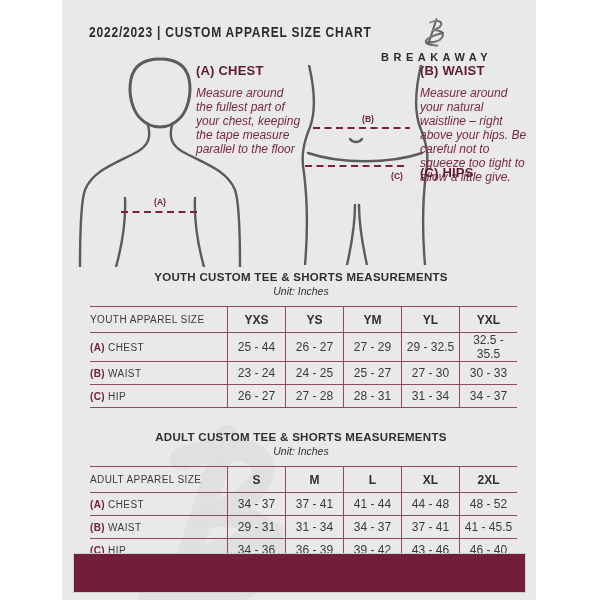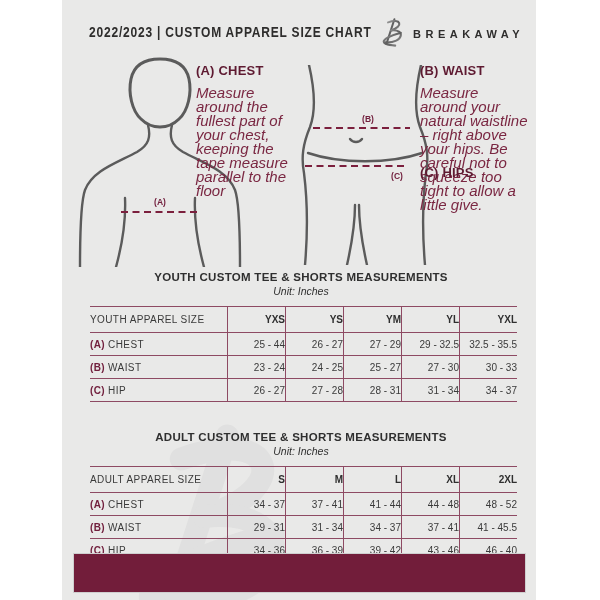--- a/index.html
+++ b/index.html
@@ -1,45 +1,45 @@
 <!DOCTYPE html>
 <html><head>
 <meta charset="utf-8">
 <style>
   html,body{margin:0;padding:0;}
   body{width:600px;height:600px;background:#ffffff;font-family:"Liberation Sans",sans-serif;position:relative;overflow:hidden;}
   .page{position:absolute;left:62px;top:0;width:474px;height:600px;background:#e9e9e8;overflow:hidden;}
 
   
   .hdr-title{position:absolute;left:27px;top:23px;font-size:15px;font-weight:bold;color:#2e2d2c;letter-spacing:1px;white-space:nowrap;transform:scaleX(0.8);transform-origin:0 50%;}
-  .brand{position:absolute;left:314px;top:16px;display:flex;align-items:center;}
+  .brand{position:absolute;left:314px;top:16px;display:flex;align-items:center;flex-direction:column;}
   .brand-logo{width:32px;height:32px;}
   .brand-name{font-size:11px;font-weight:bold;color:#2e2d2c;letter-spacing:4.5px;margin-left:5px;margin-top:3px;white-space:nowrap;}
 
   
   .fig{position:absolute;}
   .fig path{fill:none;stroke:#5b5b5b;stroke-width:2.4;stroke-linecap:round;}
   .fig path.head{stroke-width:3;}
   .fig path.dash{stroke:#7b1f3d;stroke-width:2.2;stroke-dasharray:7 4.5;stroke-linecap:butt;}
   .fig text{font-family:"Liberation Sans",sans-serif;font-size:8.5px;font-weight:bold;fill:#72203e;}
 
   
   .instr{position:absolute;}
   .instr h3{margin:0 0 8px 0;font-size:13px;font-weight:bold;color:#5e1a31;letter-spacing:0.2px;}
-  .instr p{margin:0;font-size:15px;line-height:14px;font-style:italic;color:#7a2742;}
+  .instr p{margin:0;font-size:12px;line-height:14px;font-style:italic;color:#7a2742;}
 
   
   .table-block{position:absolute;left:28px;width:422px;z-index:2;}
   .tbl-title{text-align:center;font-size:11.5px;font-weight:bold;color:#2f2f2f;letter-spacing:0.3px;}
   .tbl-unit{text-align:center;font-size:10.5px;font-style:italic;color:#2f2f2f;margin-top:2px;}
   table.size-table{border-collapse:collapse;table-layout:fixed;width:422px;margin-top:9px;}
   table.size-table td{padding:0;height:22px;vertical-align:middle;}
   table.size-table tr.head td{height:25px;}
   td.lbl{width:137px;padding-left:10px;font-size:10px;color:#3a3a3a;letter-spacing:0.4px;}
-  td.val{width:57px;text-align:right;font-size:10px;color:#3a3a3a;border-left:1.5px solid #8e4a63;}
+  td.val{width:57px;text-align:center;font-size:12px;color:#3a3a3a;border-left:1.5px solid #8e4a63;}
   tr{border-bottom:1.5px solid #8e4a63;}
   tr.head{border-top:1.5px solid #8e4a63;}
   tr.head td.val{font-weight:bold;color:#2f2f2f;}
   span.key{font-weight:bold;color:#72203e;margin-right:3px;}
 
   
   .watermark{position:absolute;left:33px;top:413px;width:230px;height:230px;opacity:0.65;z-index:1;}
   .footer-bar{position:absolute;left:11px;top:553px;width:451px;height:38px;background:#721d3a;border:1px solid #cfcfcf;z-index:2;}
 </style>
 </head>

